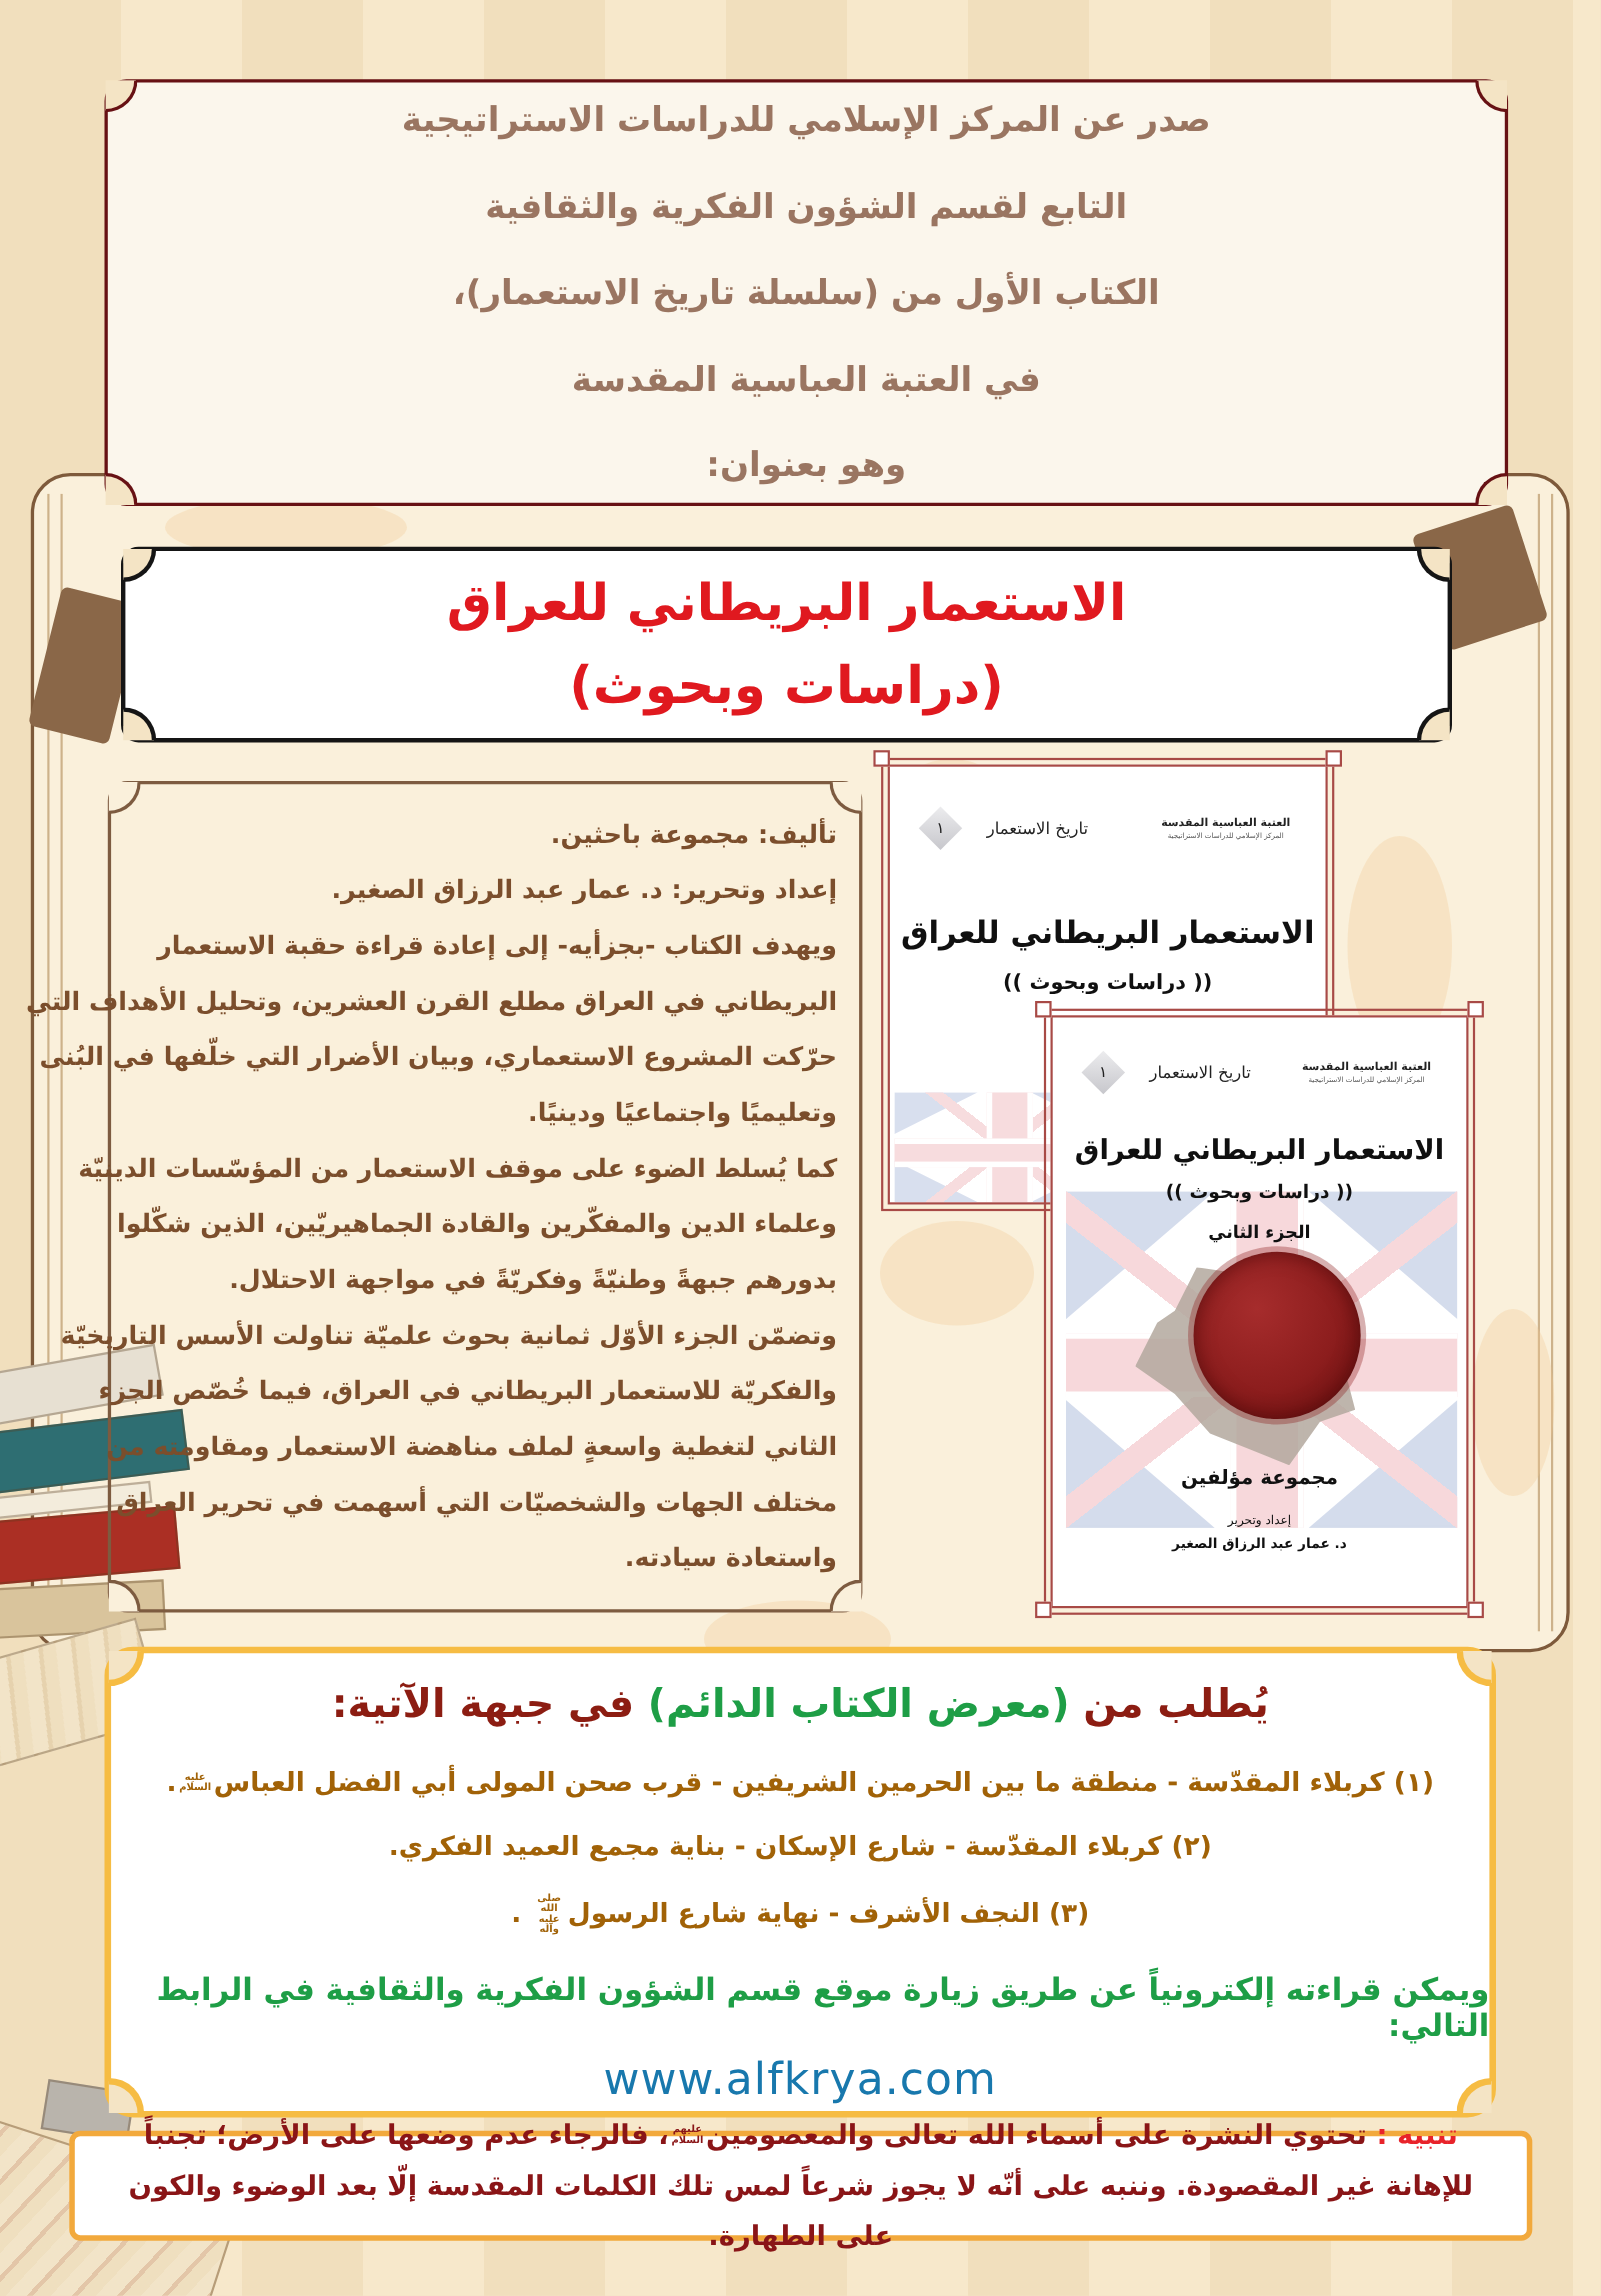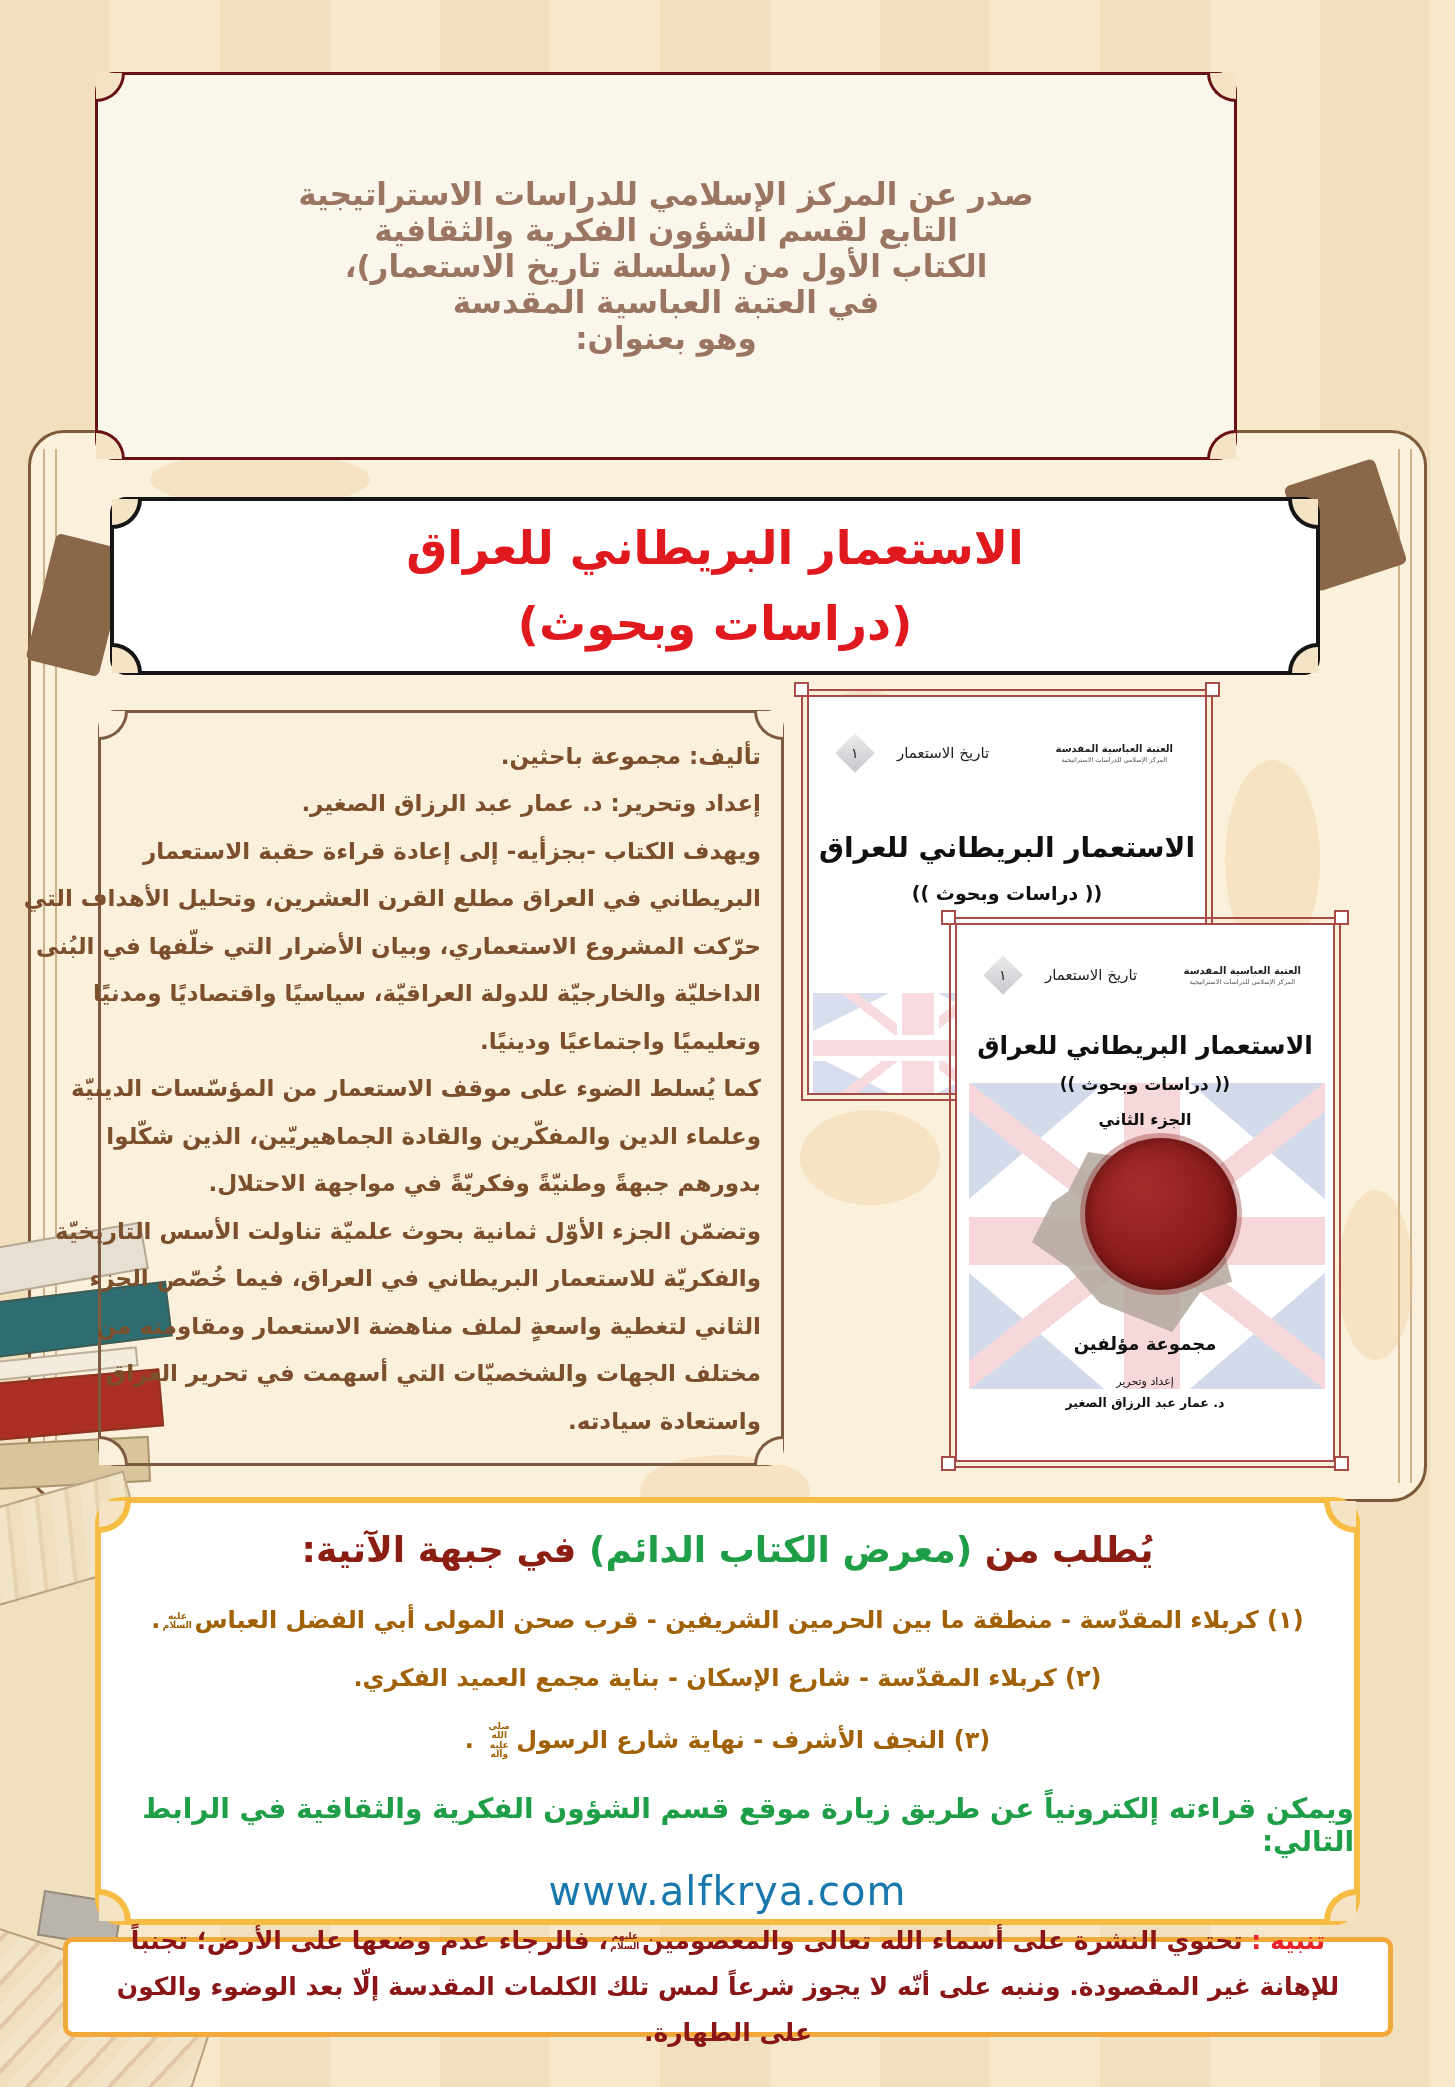--- a/index.html
+++ b/index.html
@@ -33,22 +33,22 @@
        border:2px solid #b79d79;z-index:2;}
   
   .frame{position:absolute;box-sizing:border-box;}
   .notch{position:absolute;width:26px;height:26px;background:var(--nb,#f4e4c5);z-index:3;}
   .notch.tl{top:-2px;left:-2px;border-bottom-right-radius:100%;border-right:var(--bw) solid var(--bc);border-bottom:var(--bw) solid var(--bc);}
   .notch.tr{top:-2px;right:-2px;border-bottom-left-radius:100%;border-left:var(--bw) solid var(--bc);border-bottom:var(--bw) solid var(--bc);}
   .notch.bl{bottom:-2px;left:-2px;border-top-right-radius:100%;border-right:var(--bw) solid var(--bc);border-top:var(--bw) solid var(--bc);}
   .notch.br{bottom:-2px;right:-2px;border-top-left-radius:100%;border-left:var(--bw) solid var(--bc);border-top:var(--bw) solid var(--bc);}
   
   .box1{--bc:#671114;--bw:3px;--nb:#f4e4c5;
-    left:95px;top:72px;width:1142px;height:388px;background:#fbf6ec;border:3px solid #671114;border-radius:20px;
-    display:flex;flex-direction:column;justify-content:center;padding:16px 40px;z-index:5;}
+    left:95px;top:72px;width:1276px;height:388px;background:#fbf6ec;border:3px solid #671114;border-radius:20px;
+    display:flex;flex-direction:column;justify-content:space-between;padding:16px 40px;z-index:5;}
   .box1-line{direction:rtl;text-align:center;font-size:31px;font-weight:bold;color:#9a7561;}
   
   .box2{--bc:#151515;--bw:4px;--nb:#f4e4c5;
     left:110px;top:497px;width:1210px;height:178px;background:#fff;border:4px solid #151515;border-radius:16px;
     display:flex;flex-direction:column;justify-content:space-evenly;align-items:center;z-index:5;}
   .t-main{direction:rtl;font-size:46px;font-weight:bold;color:#e0191f;}
   .t-sub{direction:rtl;font-size:47px;font-weight:bold;color:#e0191f;}
   
   .bodybox{--bc:#7d5b40;--bw:3px;--nb:#faf0db;
     left:98px;top:710px;width:686px;height:756px;border:3px solid #7d5b40;border-radius:18px;
@@ -162,21 +162,20 @@
 <section class="frame bodybox">
   <i class="notch tl"></i>
   <i class="notch tr"></i>
   <i class="notch bl"></i>
   <i class="notch br"></i>
   <div class="desc-line">تأليف: مجموعة باحثين.</div>
   <div class="desc-line">إعداد وتحرير: د. عمار عبد الرزاق الصغير.</div>
   <div class="desc-line">ويهدف الكتاب -بجزأيه- إلى إعادة قراءة حقبة الاستعمار</div>
   <div class="desc-line">البريطاني في العراق مطلع القرن العشرين، وتحليل الأهداف التي</div>
   <div class="desc-line">حرّكت المشروع الاستعماري، وبيان الأضرار التي خلّفها في البُنى</div>
-  <div class="desc-line">الداخليّة والخارجيّة للدولة العراقيّة، سياسيًا واقتصاديًا ومدنيًا</div>
   <div class="desc-line">وتعليميًا واجتماعيًا ودينيًا.</div>
   <div class="desc-line">كما يُسلط الضوء على موقف الاستعمار من المؤسّسات الدينيّة</div>
   <div class="desc-line">وعلماء الدين والمفكّرين والقادة الجماهيريّين، الذين شكّلوا</div>
   <div class="desc-line">بدورهم جبهةً وطنيّةً وفكريّةً في مواجهة الاحتلال.</div>
   <div class="desc-line">وتضمّن الجزء الأوّل ثمانية بحوث علميّة تناولت الأسس التاريخيّة</div>
   <div class="desc-line">والفكريّة للاستعمار البريطاني في العراق، فيما خُصّص الجزء</div>
   <div class="desc-line">الثاني لتغطية واسعةٍ لملف مناهضة الاستعمار ومقاومته من</div>
   <div class="desc-line">مختلف الجهات والشخصيّات التي أسهمت في تحرير العراق</div>
   <div class="desc-line">واستعادة سيادته.</div>
 </section>

